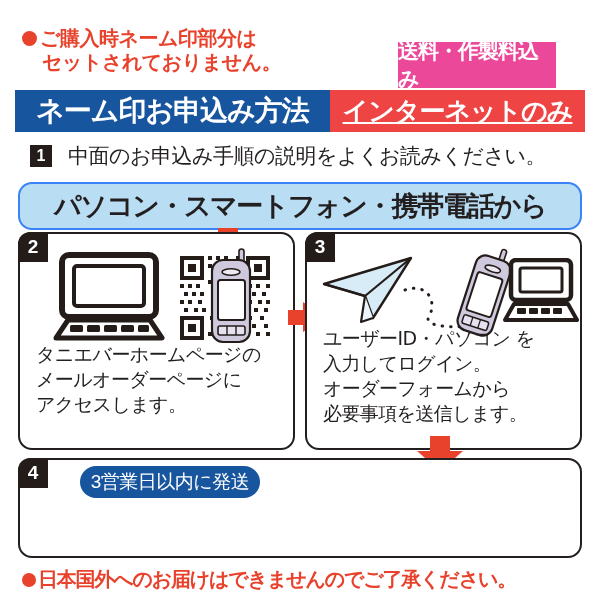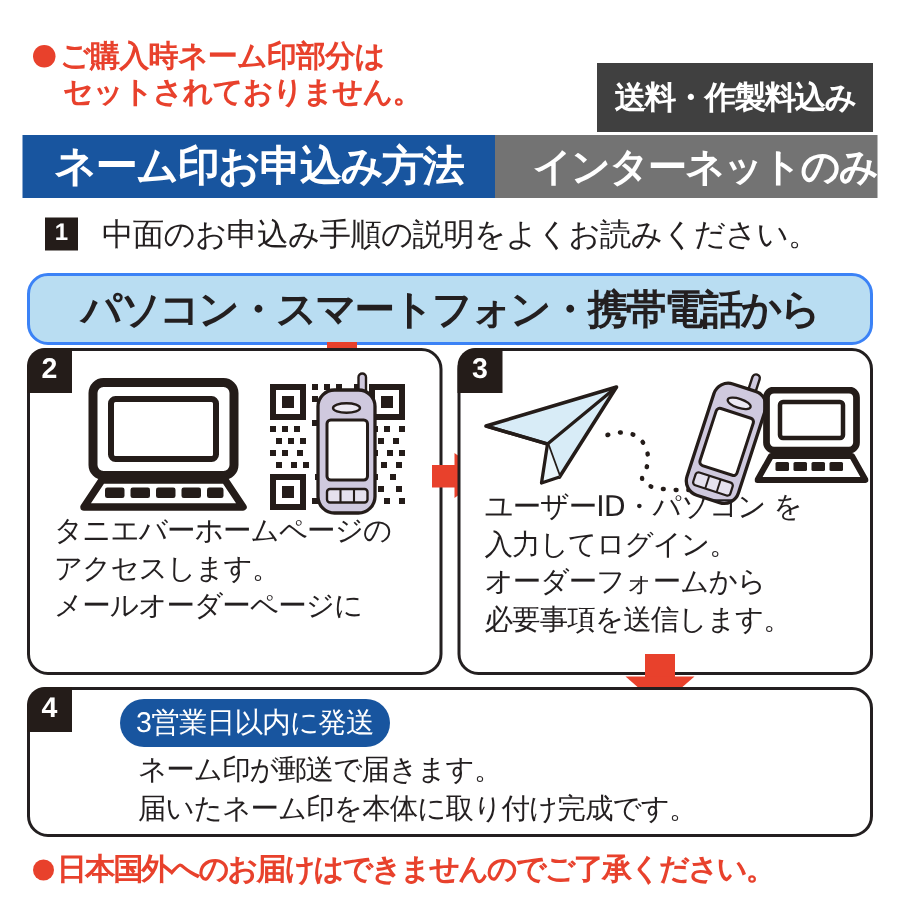--- a/index.html
+++ b/index.html
@@ -21,37 +21,38 @@
     letter-spacing:-0.5px;
   }
   .notice .l2{display:block;padding-left:20px;}
   .bullet-dot{
     display:inline-block;width:15px;height:15px;border-radius:50%;
     background:#e8412c;margin-right:3px;vertical-align:-1px;
   }
 
   
   .redbadge{
-    position:absolute;left:398px;top:42px;width:184px;height:46px;
-    background:#404040;color:#fff;font-weight:bold;font-size:21px;
+    position:absolute;left:398px;top:42px;width:158px;height:46px;
+    background:#ec4899;color:#fff;font-weight:bold;font-size:21px;
     display:flex;align-items:center;justify-content:center;
     letter-spacing:-1px;
   }
 
   
   .titlebar{position:absolute;left:15px;top:90px;height:42px;display:flex;}
   .tb-dark{
     background:#18559f;color:#fff;font-weight:bold;font-size:28px;
     width:315px;display:flex;align-items:center;justify-content:center;
     letter-spacing:-1px;
   }
   .tb-light{
-    background:#737373;color:#fff;font-weight:bold;font-size:26px;
-    width:255px;display:flex;align-items:center;justify-content:flex-end;
+    background:#ef4444;color:#fff;font-weight:bold;font-size:26px;
+    width:255px;display:flex;align-items:center;justify-content:center;
     letter-spacing:-1px;
+    text-decoration:underline;
   }
 
   
   .step1row{
     position:absolute;left:30px;top:140px;height:32px;
     display:flex;align-items:center;
   }
   .numbox{
     background:#241c19;color:#fff;font-weight:bold;
     width:22px;height:22px;display:flex;align-items:center;
@@ -260,22 +261,22 @@
       <rect x="9" y="12" width="38" height="82" rx="11" fill="#cfc9de" stroke="#241c19" stroke-width="2.2"></rect>
       <ellipse cx="28" cy="24" rx="9" ry="3.2" fill="#ece9f3" stroke="#241c19" stroke-width="1.6"></ellipse>
       <rect x="15" y="32" width="27" height="40" rx="2.5" fill="#ffffff" stroke="#241c19" stroke-width="2"></rect>
       <rect x="15" y="78" width="27" height="9" rx="2" fill="#e5e1ee" stroke="#241c19" stroke-width="1.6"></rect>
       <line x1="24" y1="78" x2="24" y2="87" stroke="#241c19" stroke-width="1.4"></line>
       <line x1="33" y1="78" x2="33" y2="87" stroke="#241c19" stroke-width="1.4"></line>
     </svg>
 
     <div class="ptext" id="p2text">
       <div>タニエバーホームページの</div>
+      <div>メールオーダーページに</div>
       <div>アクセスします。</div>
-      <div>メールオーダーページに</div>
     </div>
   </div>
 
   <div class="ad-wrap" style="left:288px;top:302px;width:38px;height:30px;">
     <div class="ar-shaft" style="left:0;top:8px;width:16px;height:15px;"></div>
     <div class="ar-head" style="left:15px;top:0;border-width:15px 0 15px 21px;"></div>
   </div>
 
   <div class="panel" id="panel3">
     <div class="pnum">3</div>
@@ -325,23 +326,19 @@
   <div class="ad-wrap" style="left:417px;top:436px;width:46px;height:36px;">
     <div class="ad-shaft" style="left:13px;top:0;width:20px;height:16px;"></div>
     <div class="ad-head" style="left:0;top:15px;border-width:20px 23px 0 23px;"></div>
   </div>
 
   <div class="panel" id="panel4">
     <div class="pnum">4</div>
     <div class="bluepill">
       <span>3営業日以内に発送</span>
     </div>
-    <div id="p4text">
-      <div>ネーム印が郵送で届きます。</div>
-      <div>届いたネーム印を本体に取り付け完成です。</div>
-    </div>
   </div>
 
   <div class="footer">
     <span class="bullet-dot"></span><span>日本国外へのお届けはできませんのでご了承ください。</span>
   </div>
 
 </div>
 
 </body></html>

